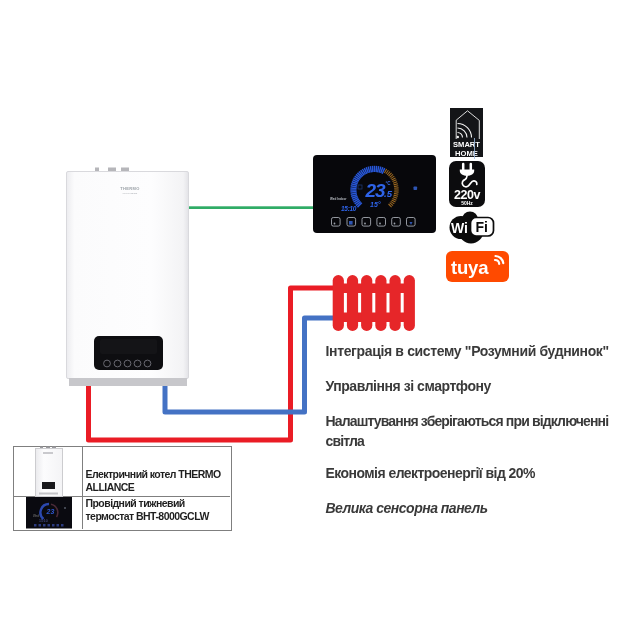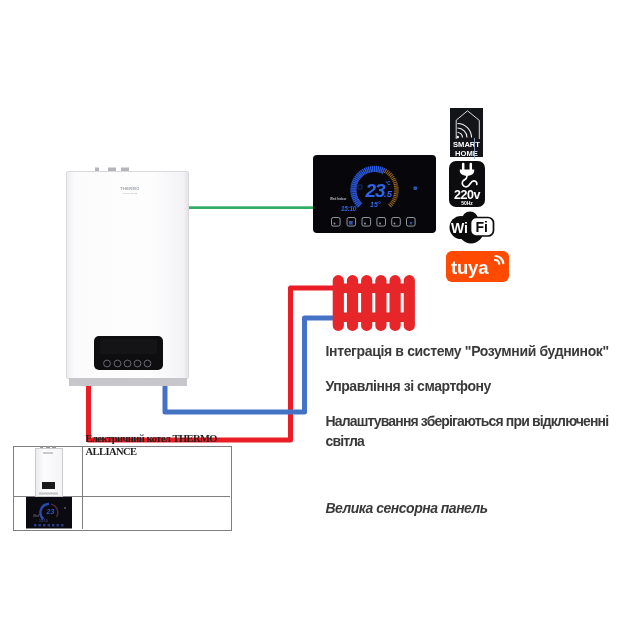--- a/index.html
+++ b/index.html
@@ -227,20 +227,22 @@
         <rect x="12.5" y="27" width="2.5" height="2.5"></rect>
     <rect x="17" y="27" width="2.5" height="2.5"></rect>
         <rect x="21.5" y="27" width="2.5" height="2.5"></rect>
     <rect x="26" y="27" width="2.5" height="2.5"></rect>
         <rect x="30.5" y="27" width="2.5" height="2.5"></rect>
     <rect x="35" y="27" width="2.5" height="2.5"></rect>
   </g>
   <circle cx="39" cy="11" r="1" fill="#555a66"></circle>
 </svg>
 
-<div class="tbltxt" style="left:85.5px;top:432px;width:148px;font-family:Liberation Serif, serif;">Електричний котел THERMO<br>ALLIANCE</div>
+<div class="tbltxt" style="left:85.5px;top:468px;width:148px;">Електричний котел THERMO<br>ALLIANCE</div>
+<div class="tbltxt" style="left:85.5px;top:497px;width:148px;">Провідний тижневий<br>термостат BHT-8000GCLW</div>
 
 <div class="blist" style="left:325.5px;top:341px;letter-spacing:-0.35px;">Інтеграція в систему "Розумний буднинок"</div>
 <div class="blist" style="left:325.5px;top:411px;letter-spacing:-0.85px;">Налаштування зберігаються при відключенні<br>світла</div>
 <div class="blist" style="left:325.5px;top:376px;letter-spacing:-0.45px;">Управління зі смартфону</div>
+<div class="blist" style="left:325.5px;top:463px;letter-spacing:-0.55px;">Економія електроенергії від 20%</div>
 <div class="blist" style="left:325.5px;top:498px;letter-spacing:-0.5px;font-style:italic;">Велика сенсорна панель</div>
 
 </div>
 
 </body></html>

